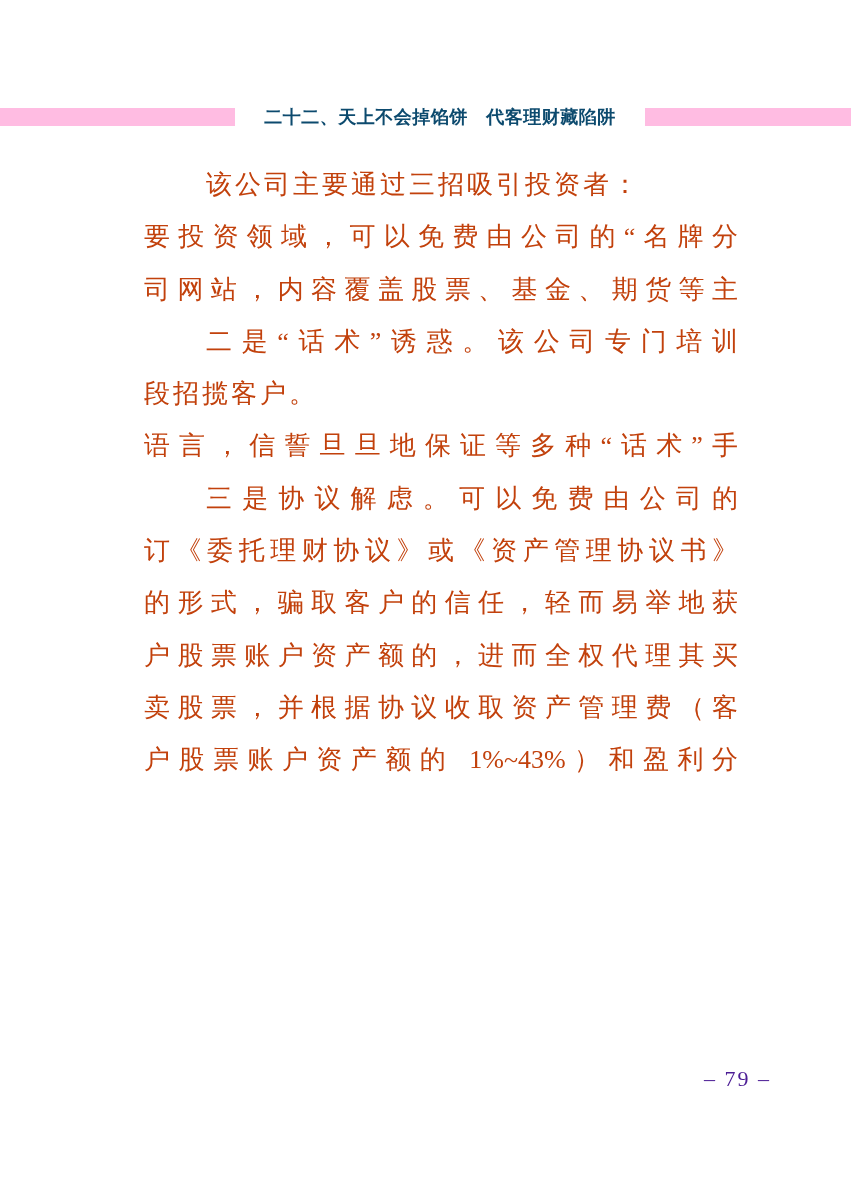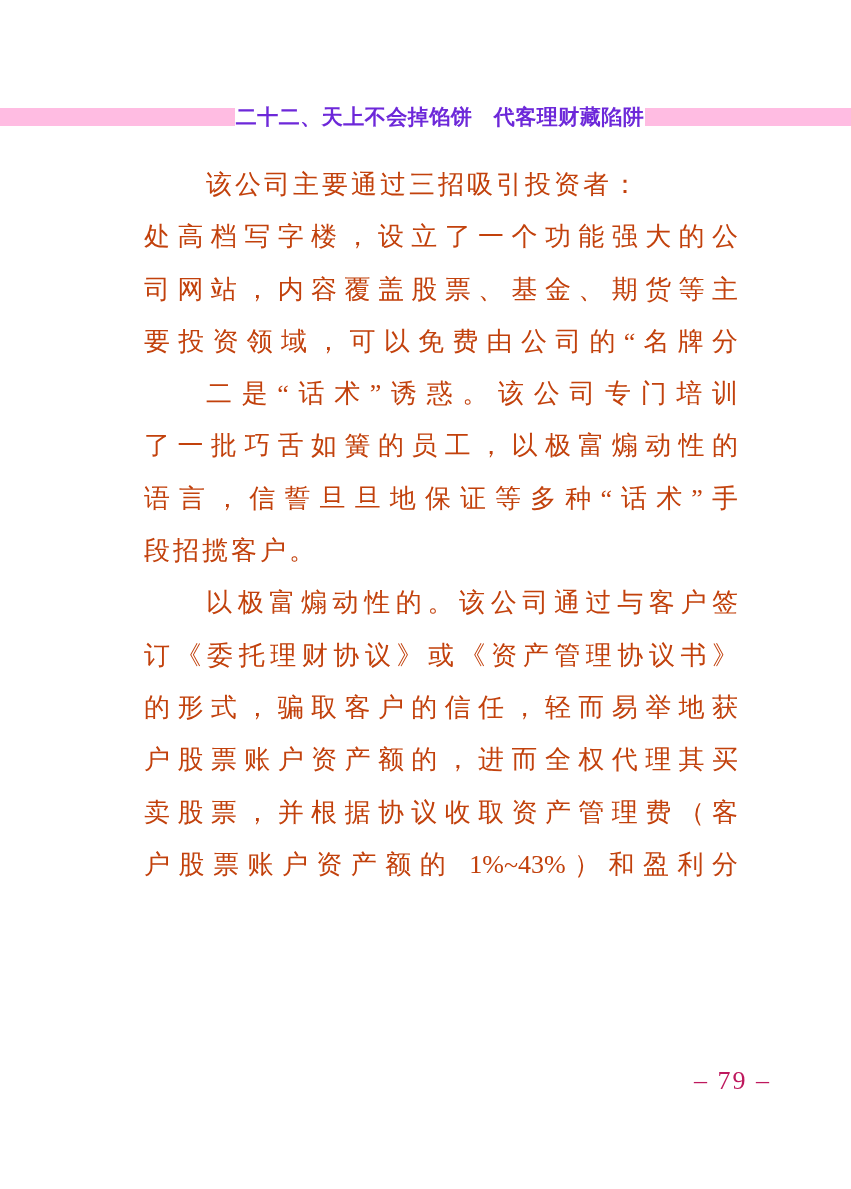--- a/index.html
+++ b/index.html
@@ -26,23 +26,23 @@
     height: 18px;
     background: #ffbce2;
   }
   .accent-bar.left  { width: 235px; }
   .accent-bar.right { width: 206px; }
   .chapter-title {
     flex: 1;
     text-align: center;
     font-family: "Liberation Sans", "DejaVu Sans", sans-serif;
     font-weight: bold;
-    font-size: 21px;
+    font-size: 18px;
     letter-spacing: 0.5px;
-    color: #6d28d9;
+    color: #0c4a6e;
     white-space: nowrap;
   }
 
   
   .body-text {
     position: absolute;
     left: 144px;
     top: 159px;
     width: 594px;
     font-size: 26px;
@@ -64,47 +64,45 @@
   }
   .text-line.indent {
     padding-left: 62px;
   }
 
   
   .page-number {
     position: absolute;
     top: 1066px;
     right: 80px;
-    font-size: 26px;
+    font-size: 22px;
     letter-spacing: 2px;
-    color: #be185d;
+    color: #4c1d95;
     white-space: nowrap;
   }
 </style>
 </head>
 <body>
 
 <div class="page">
 
   <div class="chapter-header">
     <div class="accent-bar left"></div>
     <div class="chapter-title">二十二、天上不会掉馅饼　代客理财藏陷阱</div>
     <div class="accent-bar right"></div>
   </div>
 
   <div class="body-text">
     <div class="text-line plain indent">该公司主要通过三招吸引投资者：</div>
-    <div class="text-line justify">处高档写字楼，设立了一个功能强大的公</div>
+    <div class="text-line justify">要投资领域，可以免费由公司的“名牌分</div>
     <div class="text-line justify">司网站，内容覆盖股票、基金、期货等主</div>
-    <div class="text-line justify">要投资领域，可以免费由公司的“名牌分</div>
     <div class="text-line justify indent">二是“话术”诱惑。该公司专门培训</div>
-    <div class="text-line justify">了一批巧舌如簧的员工，以极富煽动性的</div>
+    <div class="text-line plain">段招揽客户。</div>
     <div class="text-line justify">语言，信誓旦旦地保证等多种“话术”手</div>
-    <div class="text-line plain">段招揽客户。</div>
-    <div class="text-line justify indent">以极富煽动性的。该公司通过与客户签</div>
+    <div class="text-line justify indent">三是协议解虑。可以免费由公司的</div>
     <div class="text-line justify">订《委托理财协议》或《资产管理协议书》</div>
     <div class="text-line justify">的形式，骗取客户的信任，轻而易举地获</div>
     <div class="text-line justify">户股票账户资产额的，进而全权代理其买</div>
     <div class="text-line justify">卖股票，并根据协议收取资产管理费（客</div>
     <div class="text-line justify">户股票账户资产额的 1%~43%）和盈利分</div>
   </div>
 
   <div class="page-number">– 79 –</div>
 
 </div>

